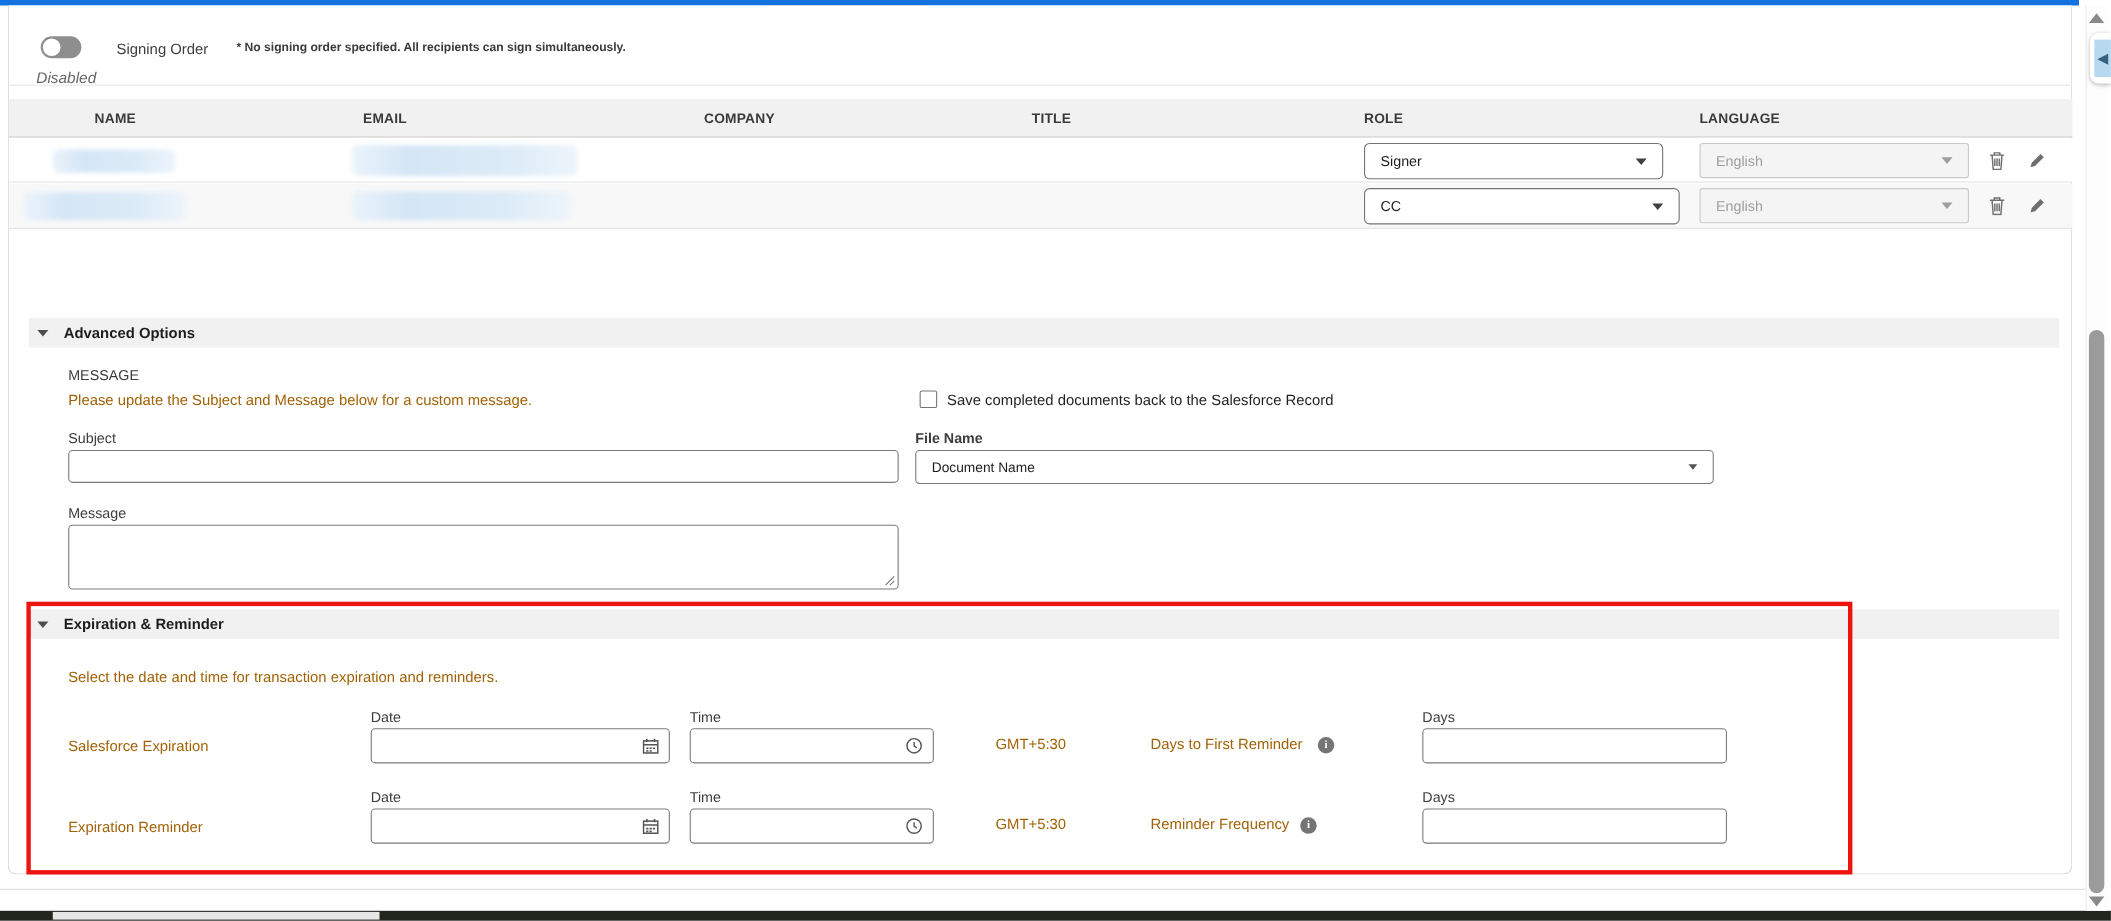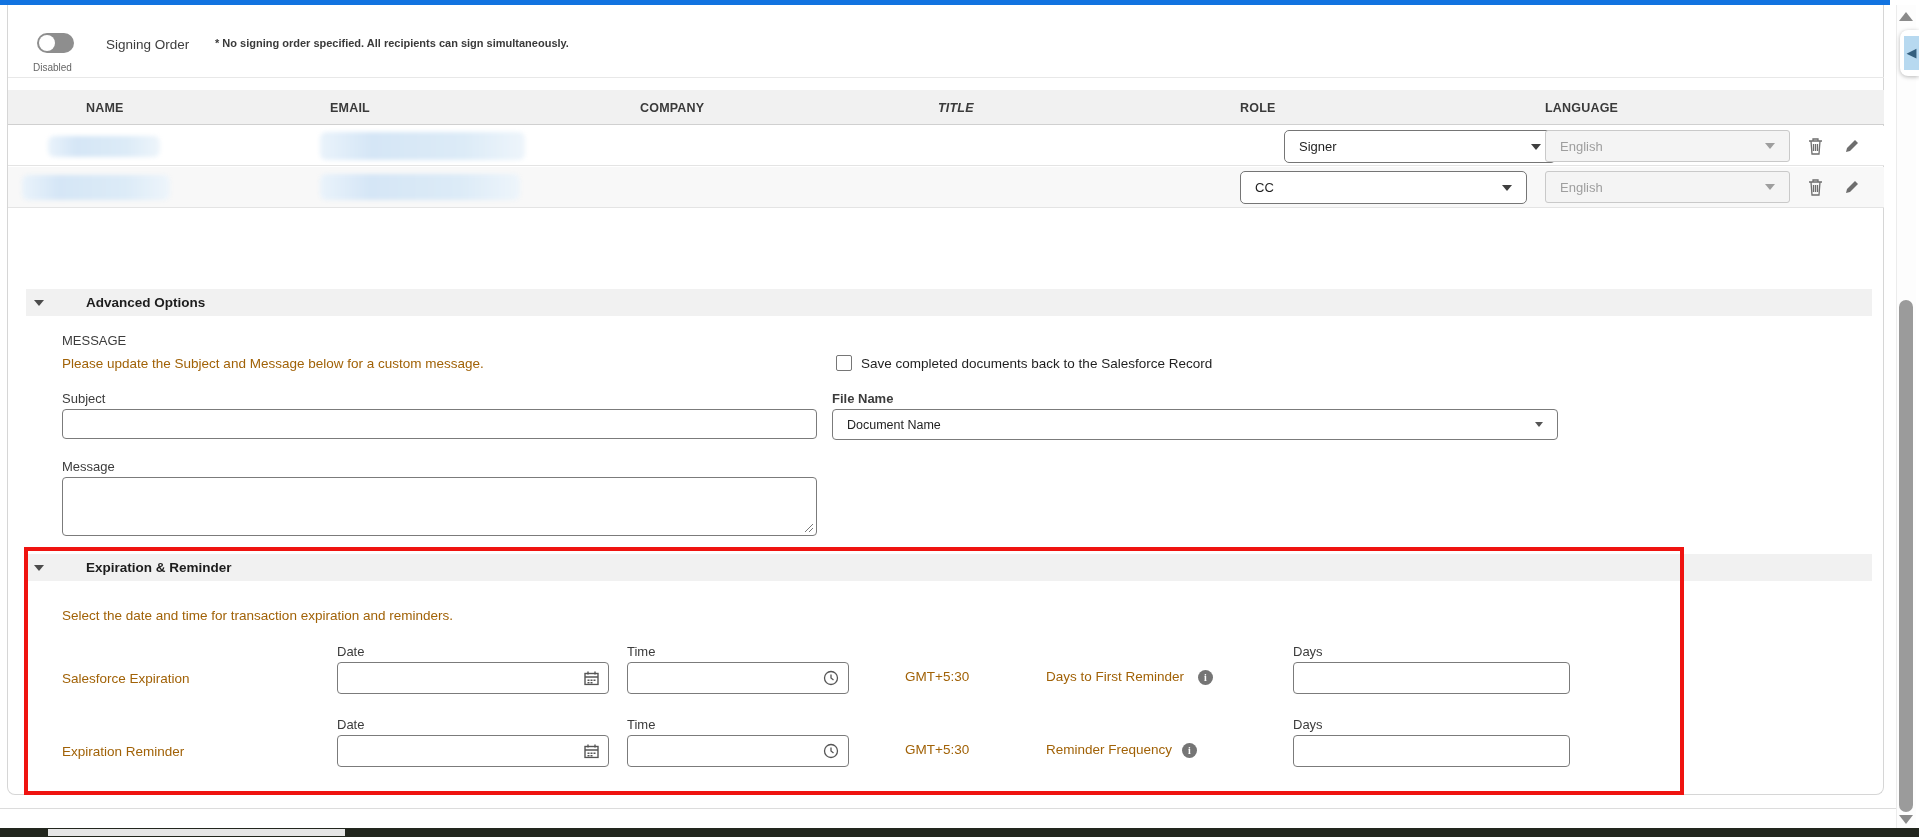--- a/index.html
+++ b/index.html
@@ -20,40 +20,40 @@
   .tri-up { width:0; height:0; border-left:7px solid transparent; border-right:7px solid transparent; border-bottom:9px solid #8a8a8a; }
   .tri-down { width:0; height:0; border-left:7px solid transparent; border-right:7px solid transparent; border-top:9px solid #8a8a8a; }
   .vthumb { left:1899px; top:300px; width:14px; height:512px; background:#9b9b9b; border-radius:7px; }
   .panel-toggle { left:1900px; top:30px; width:19px; height:46px; background:#fff;
                   border-radius:8px 0 0 8px; box-shadow:0 1px 4px rgba(0,0,0,.28); }
   .panel-toggle-inner { left:1904px; top:36px; width:15px; height:34px; background:#b7d9f0;
                         color:#35607f; font-size:13px; line-height:34px; text-align:center; }
   
   .toggle { left:37px; top:33px; width:37px; height:20px; background:#8e8e8e; border-radius:10px; }
   .toggle .knob { position:absolute; left:2px; top:2px; width:16px; height:16px; background:#fff; border-radius:50%; }
-  .toggle-state { left:33px; top:62px; font-size:10px; color:#666; }
+  .toggle-state { left:33px; top:62px; font-size:14px; color:#666;font-style:italic; }
   .lbl-signing { left:90px; top:37px; font-size:13.5px; color:#3d3d3d;margin-left:16px; }
   .note { left:215px; top:37px; font-size:11px; font-weight:bold; color:#3a3a3a; }
   .divider-top { left:8px; top:77px; width:1876px; height:1px; background:#e8e8e8; }
   
   .thead { left:8px; top:90px; width:1876px; height:35px; background:#f1f1f1; border-bottom:1px solid #d0d0d0; }
   .th { position:absolute; top:101px; font-size:12.5px; font-weight:bold; color:#3a3a3a; letter-spacing:.2px; }
   .row1 { left:8px; top:126px; width:1876px; height:40px; background:#fff; border-bottom:1px solid #e4e4e4; }
   .row2 { left:8px; top:167px; width:1876px; height:41px; background:#f8f8f8; border-bottom:1px solid #e4e4e4; }
   .pill { border-radius:6px; filter:blur(2px);
           background:linear-gradient(90deg,#eaf3fb 0%,#d5e6f6 25%,#dcebf7 70%,#eef5fb 100%); }
   .select { border:1px solid #757575; border-radius:5px; background:#fff;
             font-size:13px; color:#1f1f1f; display:flex; align-items:center; padding:0 14px; }
   .select.disabled { border-color:#c9c9c9; background:#f4f4f4; color:#9e9e9e; border-radius:3px; }
   .caret { position:absolute; right:14px; top:50%; margin-top:-3px; width:0; height:0;
            border-left:5px solid transparent; border-right:5px solid transparent; border-top:6px solid #3f3f3f; }
   .select.disabled .caret { border-top-color:#9e9e9e; }
   .icon-btn { position:absolute; width:20px; height:20px; display:flex; align-items:center; justify-content:center; }
   
-  .band { left:26px; width:1846px; height:27px; background:#f1f1f1; display:flex; align-items:center;gap:28px; }
+  .band { left:26px; width:1846px; height:27px; background:#f1f1f1; display:flex; align-items:center; }
   .band .tri { margin-left:8px; width:0; height:0; border-left:5px solid transparent;
                border-right:5px solid transparent; border-top:6px solid #4c4c4c; }
   .band .title { margin-left:14px; font-size:13.5px; font-weight:bold; color:#1d1d1d; }
   .txt { font-size:13.5px; color:#a16207; }
   .lbl { font-size:13px; color:#3c3c3c; }
   .input { border:1px solid #7b7b7b; border-radius:4px; background:#fff; }
   .checkbox { left:836px; top:355px; width:16px; height:16px; border:1px solid #767676; border-radius:2px; background:#fff; }
   .redbox { left:24px; top:547px; width:1660px; height:248px; border:4px solid #ef1310; }
   .field-icon { position:absolute; right:9px; top:50%; transform:translateY(-50%); }
   .info { display:inline-block; width:15px; height:15px; border-radius:50%; background:#757575; color:#fff;
@@ -86,30 +86,30 @@
   </div>
 <div class="abs toggle-state">Disabled</div>
 <div class="abs lbl-signing">Signing Order</div>
 <div class="abs note">* No signing order specified. All recipients can sign simultaneously.</div>
 <div class="abs divider-top"></div>
 
 <div class="abs thead"></div>
 <div class="abs th" style="left:46px;padding-left:40px;">NAME</div>
 <div class="abs th" style="left:330px;">EMAIL</div>
 <div class="abs th" style="left:640px;">COMPANY</div>
-<div class="abs th" style="left:938px;font-style:italic;">TITLE</div>
+<div class="abs th" style="left:938px;">TITLE</div>
 <div class="abs th" style="left:1240px;">ROLE</div>
 <div class="abs th" style="left:1545px;">LANGUAGE</div>
 
 <div class="abs row1"></div>
 <div class="abs row2"></div>
 
 <div class="abs pill" style="left:48px; top:136px; width:112px; height:21px;"></div>
 <div class="abs pill" style="left:320px; top:132px; width:205px; height:28px;"></div>
-<div class="abs select" style="left:1240px; top:130px; width:272px; height:33px;margin-left:44px;">
+<div class="abs select" style="left:1240px; top:130px; width:272px; height:33px;">
   <span>Signer</span>
   <span class="caret"></span>
 </div>
 <div class="abs select disabled" style="left:1545px; top:130px; width:245px; height:32px;">
   <span>English</span>
   <span class="caret"></span>
 </div>
 <div class="icon-btn" style="left:1805px; top:136px;">
   <svg width="15" height="18" viewBox="0 0 15 18">
     <path d="M1 4h13 M5 4V2h5v2 M3 4l1 13h7l1-13 M5.5 7v7 M7.5 7v7 M9.5 7v7" stroke="#6e6e6e" stroke-width="1.3" fill="none"></path>

